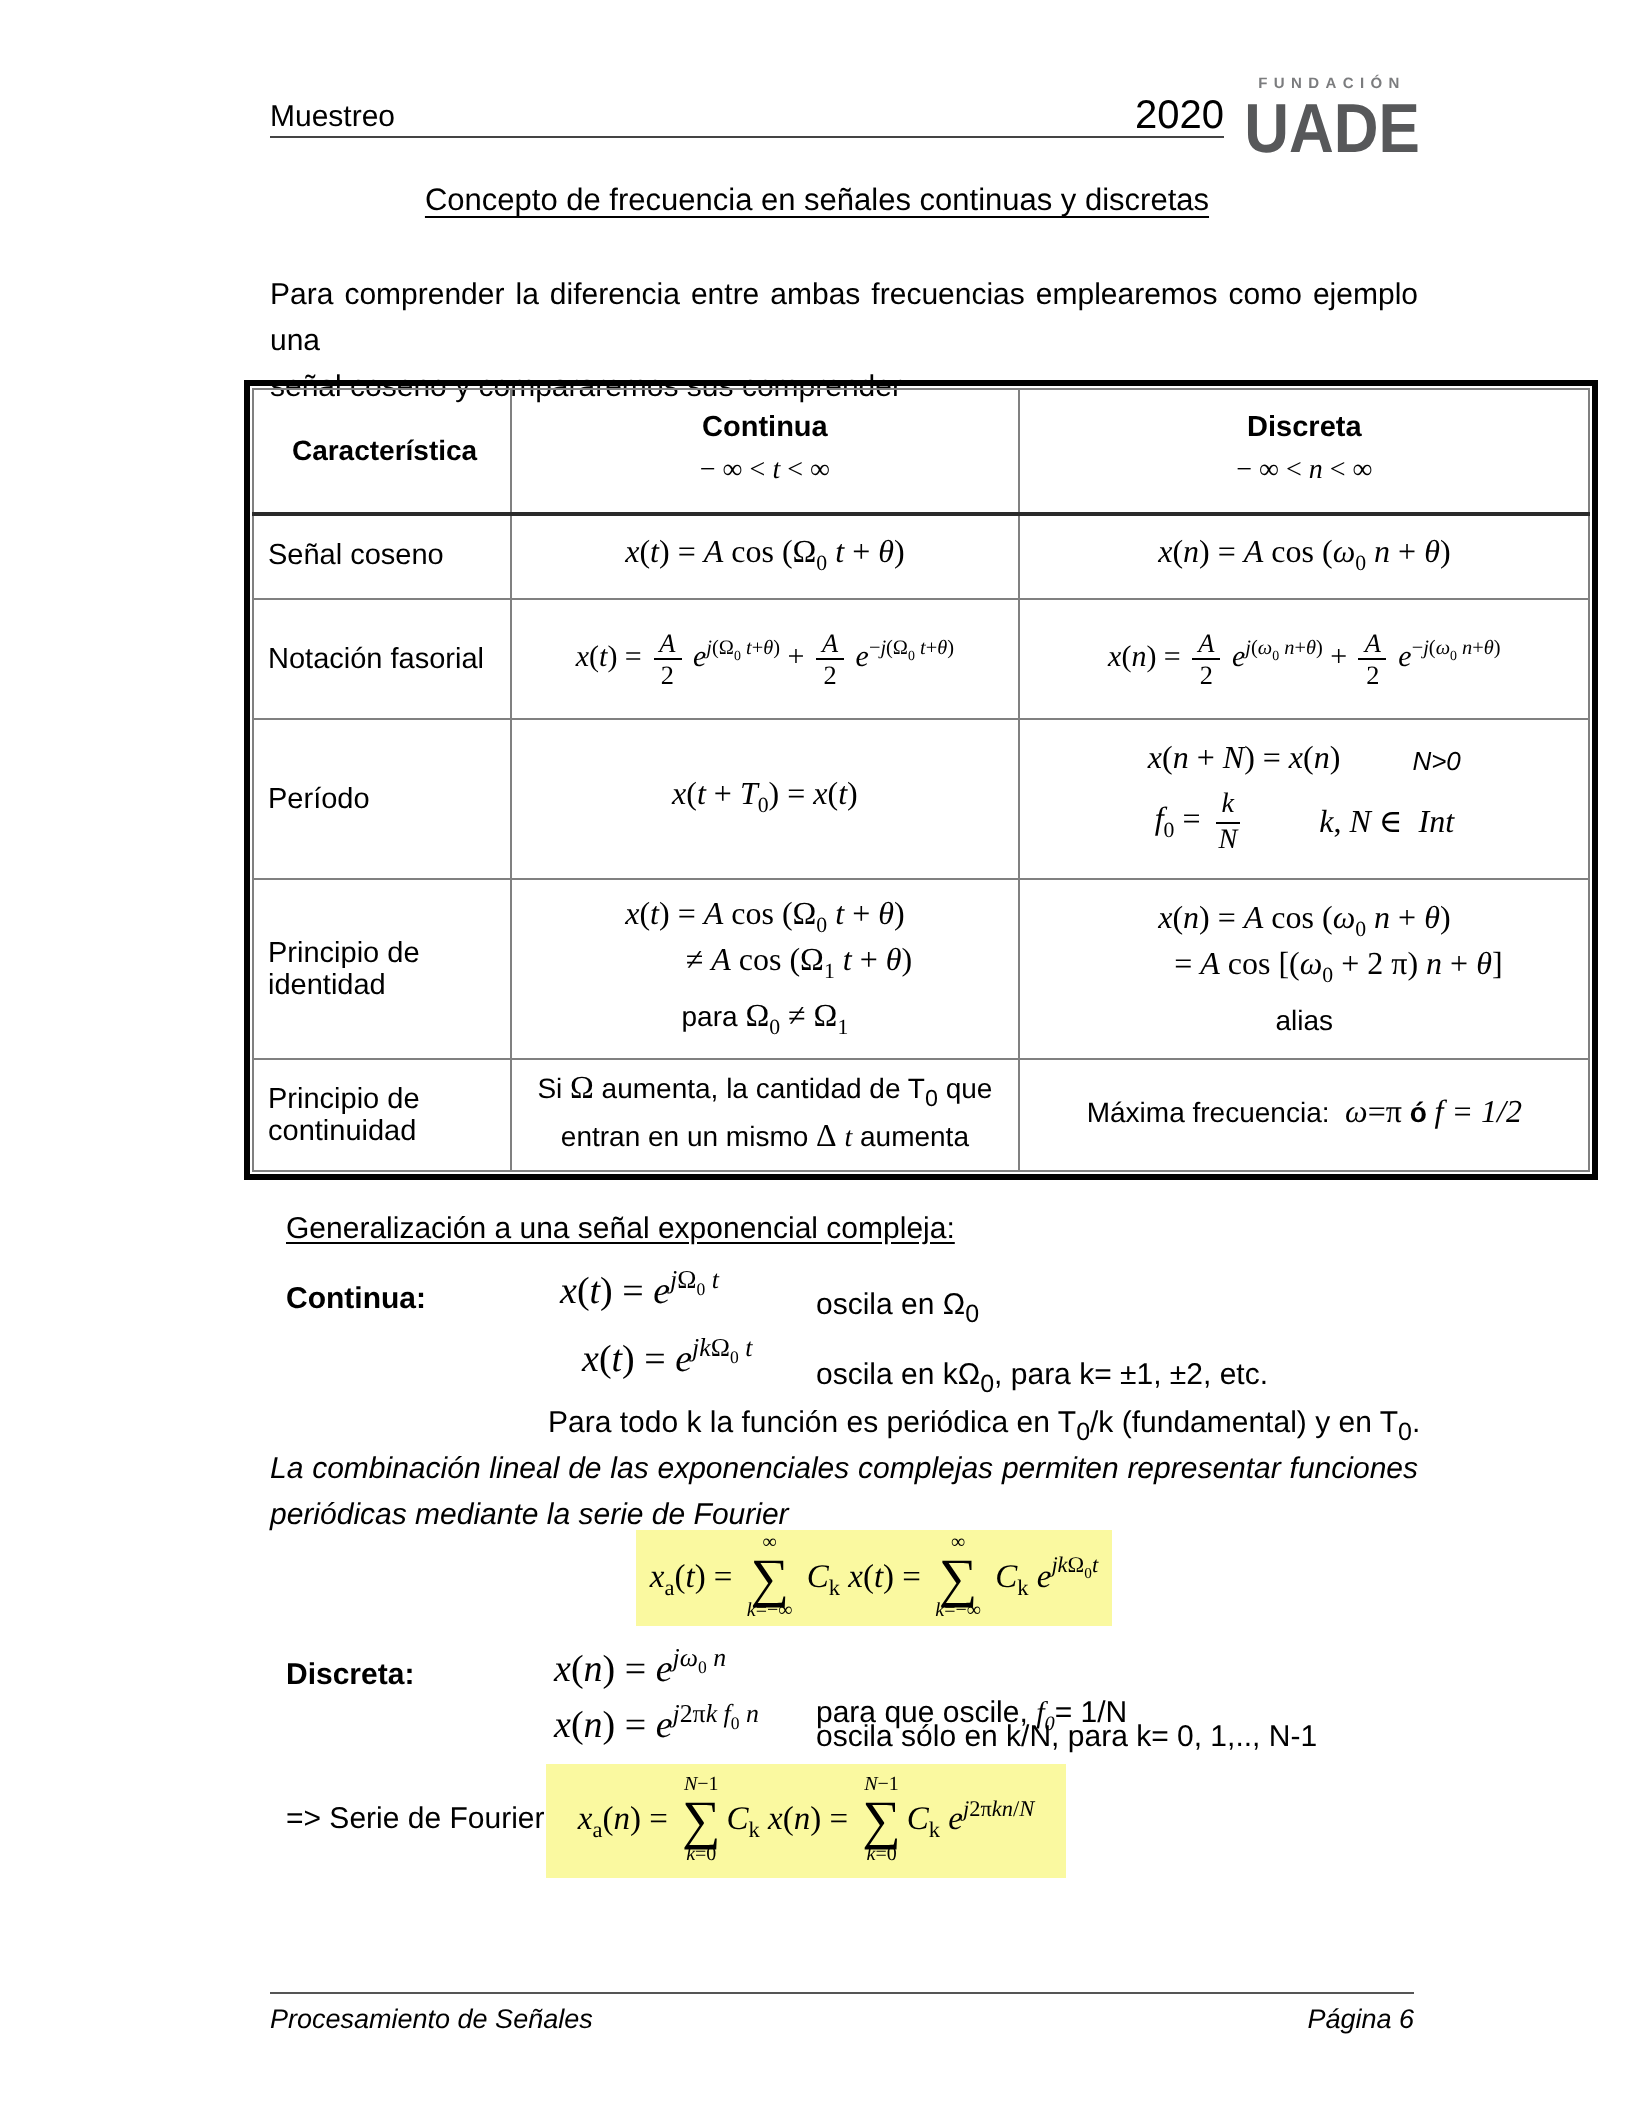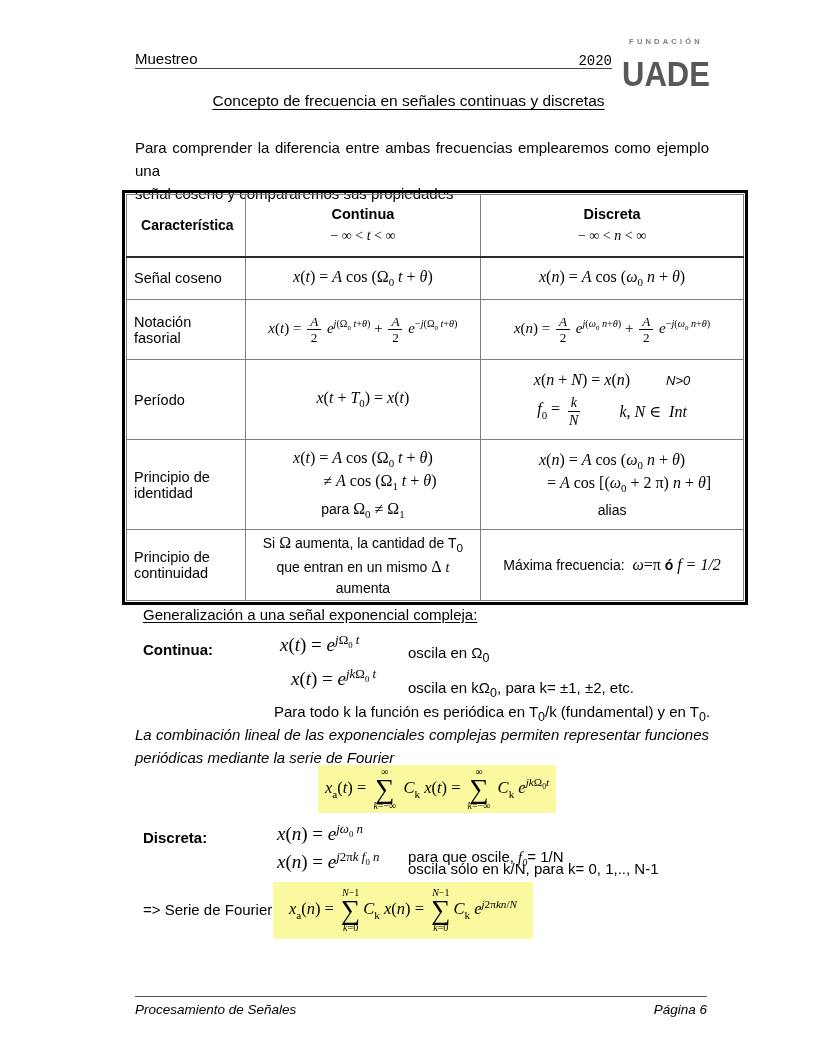--- a/index.html
+++ b/index.html
@@ -3,33 +3,33 @@
 <meta charset="utf-8">
 <style>
   html,body{margin:0;padding:0;background:#e8e8e8;}
   .page{position:relative;width:817px;height:1057px;background:#ffffff;margin:0 auto;
         font-family:"Liberation Sans",sans-serif;color:#000;overflow:hidden;}
 
   
   .hdr-rule{position:absolute;left:135px;top:40px;width:477px;height:28px;
             border-bottom:1.6px solid #444;display:flex;justify-content:space-between;align-items:flex-end;}
   .doc-title{font-size:15px;padding-bottom:1px;}
-  .doc-year{font-size:14px;line-height:1;padding-bottom:0px;font-family:Liberation Mono, monospace;}
+  .doc-year{font-size:20px;line-height:1;padding-bottom:0px;}
   .logo{position:absolute;left:618px;top:38px;width:96px;text-align:center;line-height:1;}
-  .logo-top{font-size:7.5px;font-weight:bold;letter-spacing:3.2px;color:#7b7c7e;display:block;margin-bottom:11px;}
+  .logo-top{font-size:7.5px;font-weight:bold;letter-spacing:3.2px;color:#7b7c7e;display:block;margin-bottom:1px;}
   .logo-main{font-size:31px;font-weight:bold;color:#57585a;letter-spacing:0px;display:block;transform:scaleY(1.12);transform-origin:top;}
 
   
   .page-title{position:absolute;left:0;top:92px;width:100%;text-align:center;font-size:15.5px;
               text-decoration:underline;text-underline-offset:3px;}
   .intro{position:absolute;left:135px;top:136px;width:574px;font-size:15px;line-height:23px;}
   .just{text-align:justify;text-align-last:justify;}
 
   
-  .tablewrap{position:absolute;left:122px;top:190px;width:626px;border:3px solid #000;padding:1px;box-sizing:border-box;}
+  .tablewrap{position:absolute;left:122px;top:190px;width:677px;border:3px solid #000;padding:1px;box-sizing:border-box;}
   table.props{border-collapse:collapse;width:100%;table-layout:fixed;}
   table.props td{border:1.5px solid #808080;vertical-align:middle;padding:2px 4px;box-sizing:border-box;}
   table.props tr.thead td{border-bottom:2.4px solid #2a2a2a;}
   .c-label{width:112px;font-size:14.5px;padding-left:7px !important;}
   .c-cont{width:222px;text-align:center;}
   .c-disc{width:248px;text-align:center;}
   .hfeat{font-weight:bold;font-size:14px;text-align:center;}
   .hname{font-weight:bold;font-size:14.5px;margin:4px 0 6px 0;}
   .hrange{font-size:14px;margin-bottom:4px;}
   tr.r-head{height:62px;}
@@ -83,21 +83,21 @@
   </div>
   <div class="logo">
     <span class="logo-top">FUNDACIÓN</span>
     <span class="logo-main">UADE</span>
   </div>
 
   <div class="page-title">Concepto de frecuencia en señales continuas y discretas</div>
 
   <div class="intro">
     <div class="just">Para comprender la diferencia entre ambas frecuencias emplearemos como ejemplo una</div>
-    <div>señal coseno y compararemos sus propiedades</div>
+    <div>señal coseno y compararemos sus comprender</div>
   </div>
 
   <div class="tablewrap">
     <table class="props">
       <tbody>
         <tr class="thead r-head">
           <td class="c-label hfeat">Característica</td>
           <td class="c-cont">
             <div class="hname">Continua</div>
             <div class="hrange math">− ∞ &lt; <i>t</i> &lt; ∞</div>

